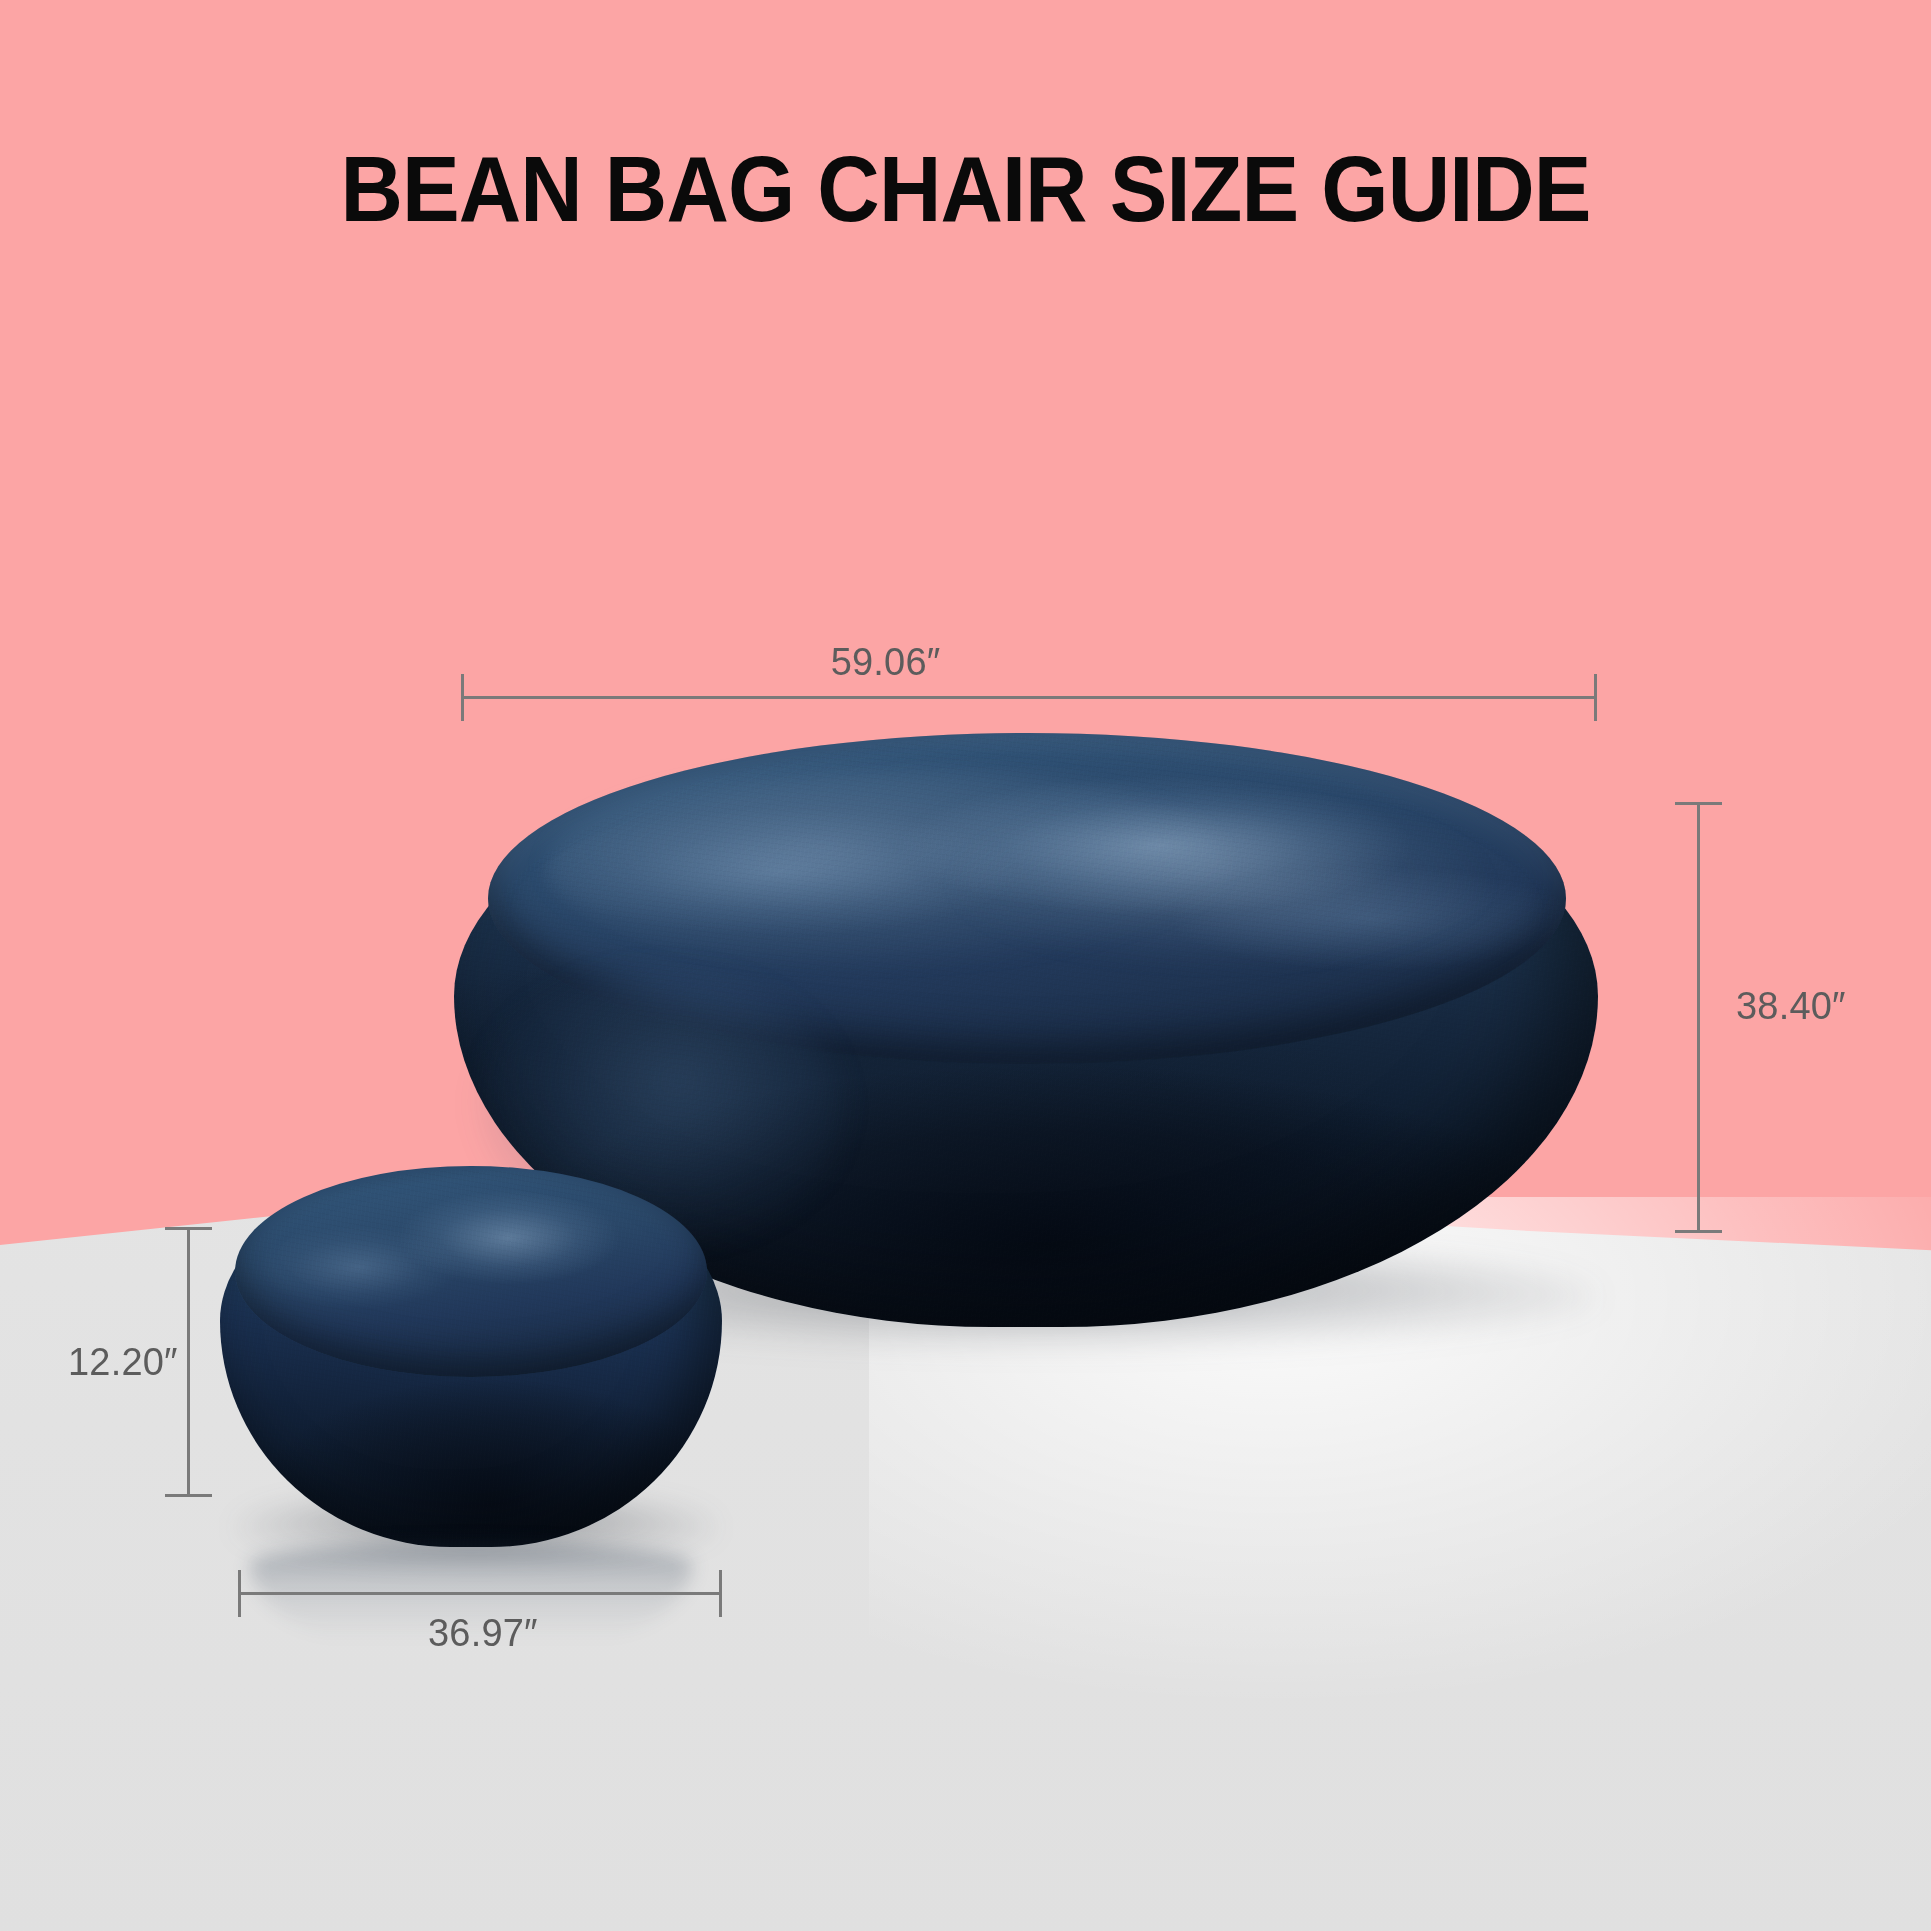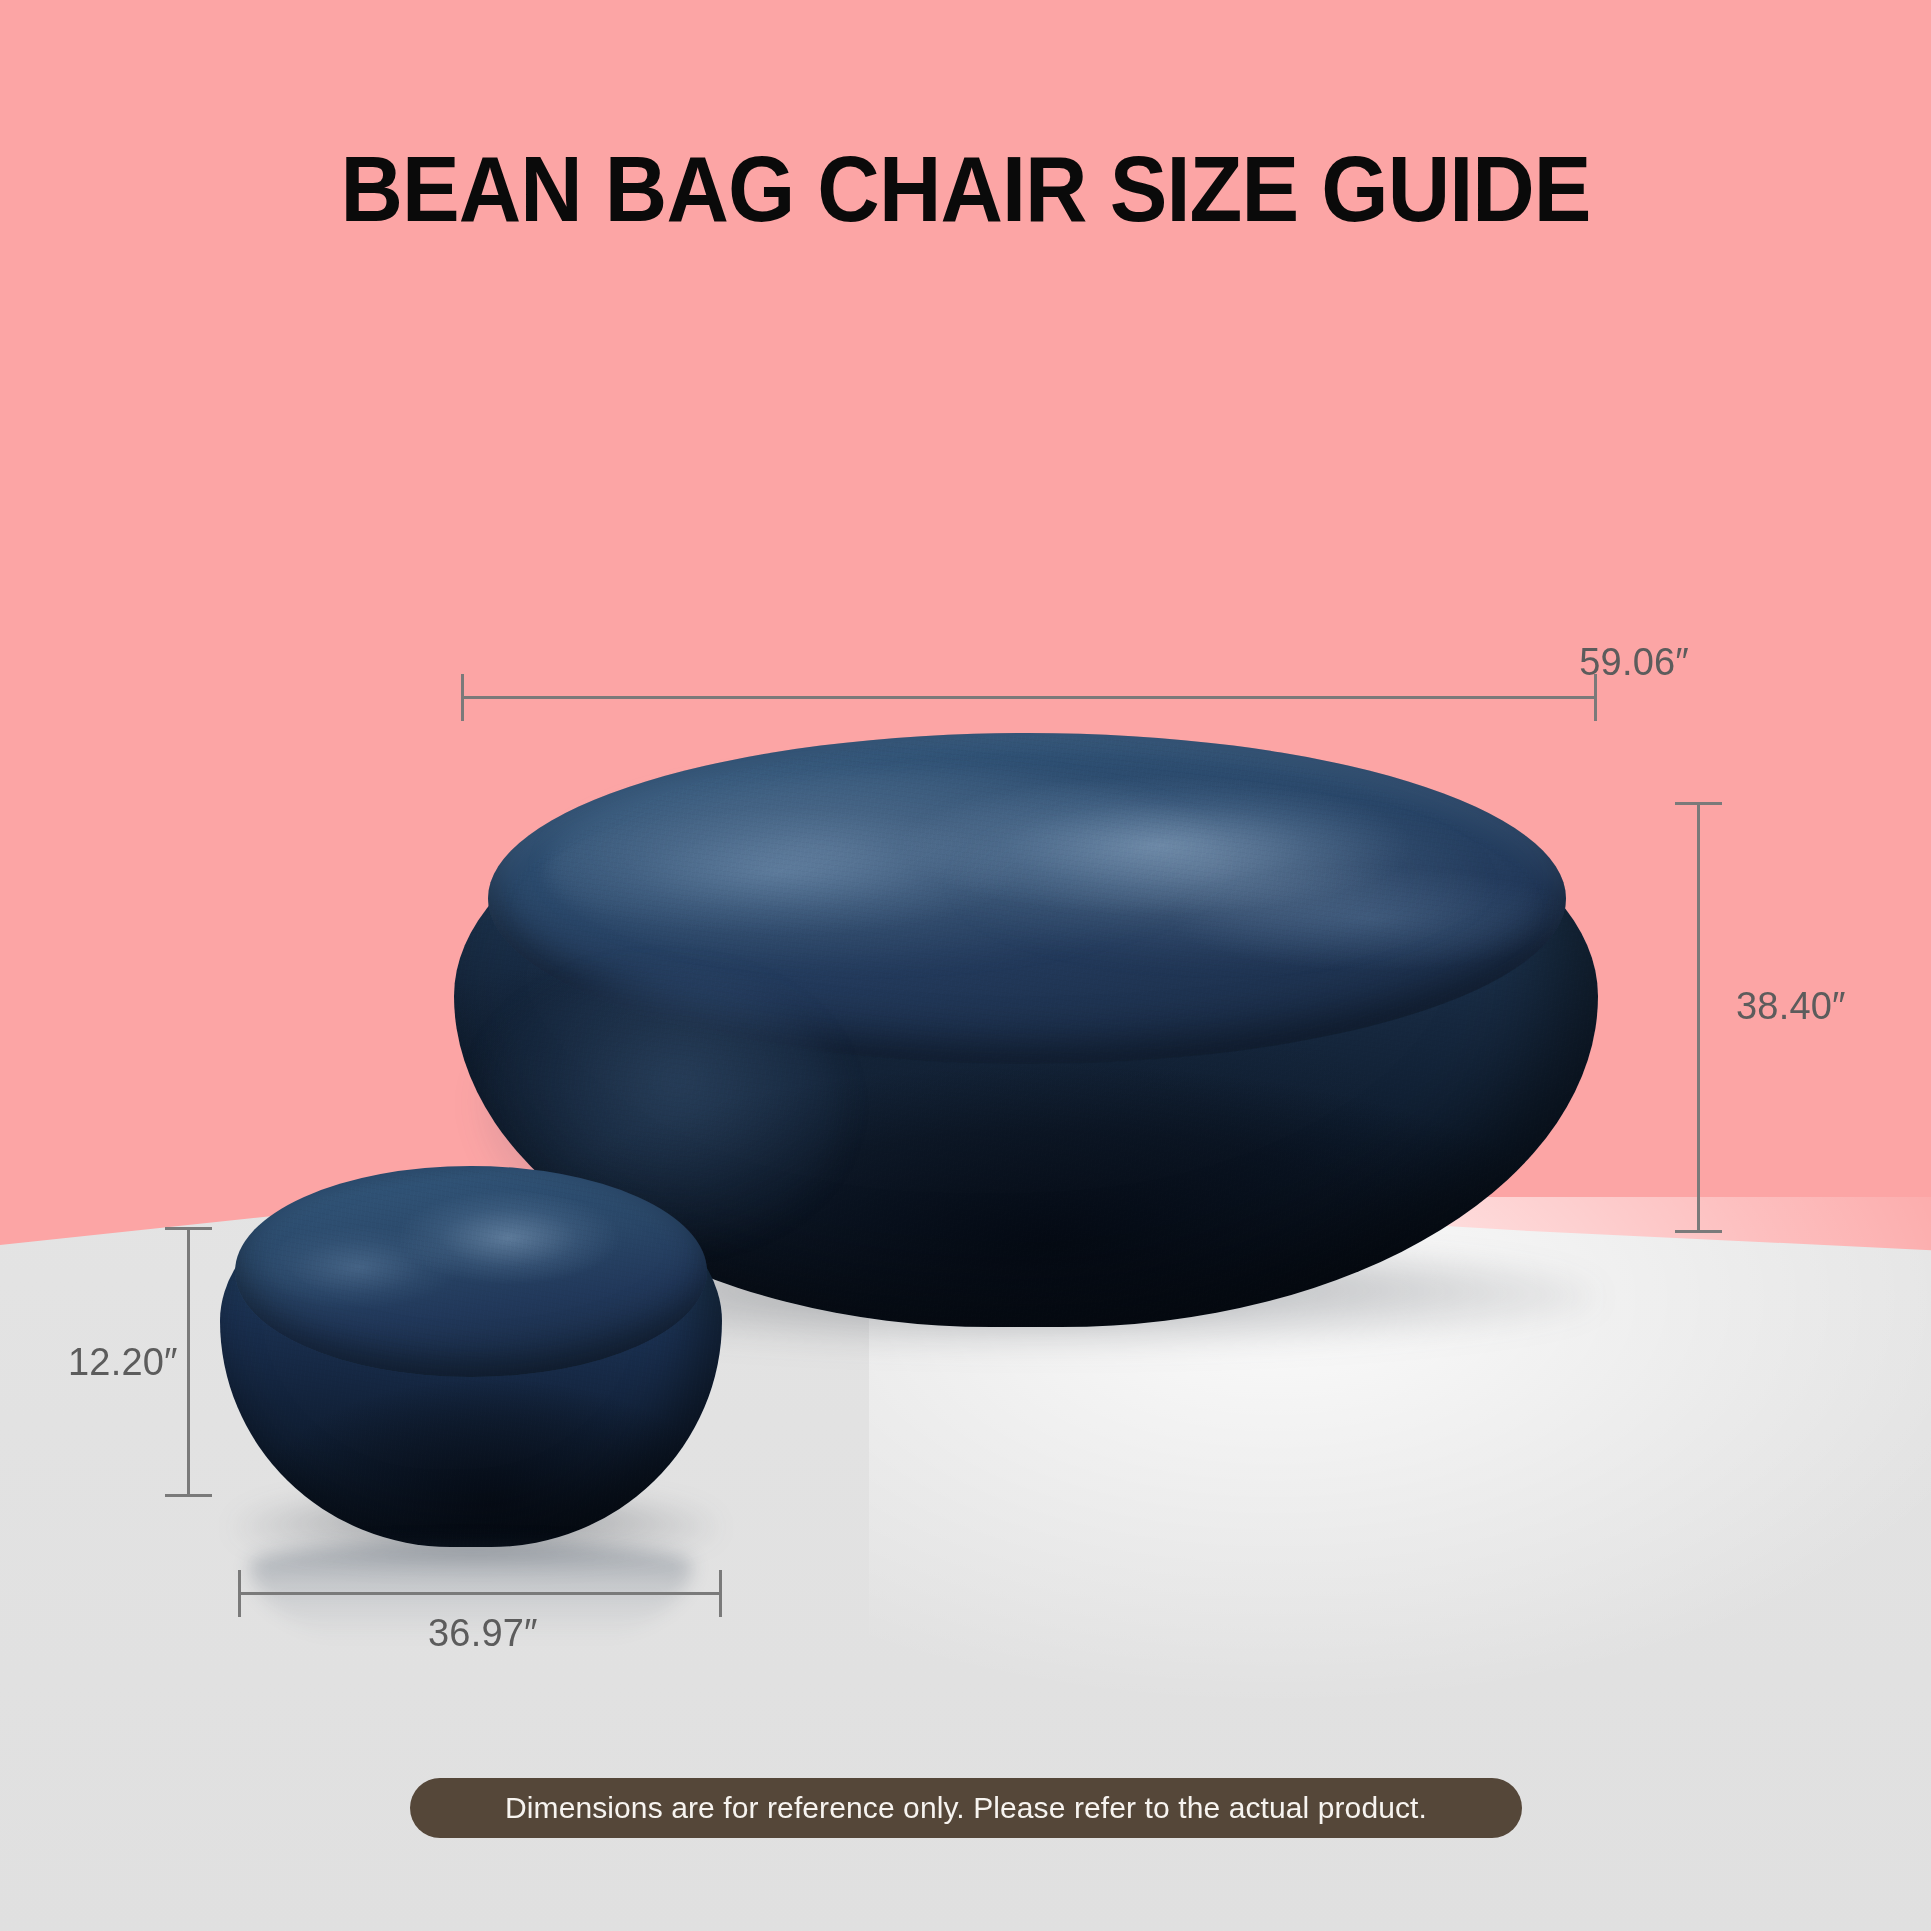--- a/index.html
+++ b/index.html
@@ -249,21 +249,21 @@
     line-height: 42px;
     color: #5c5c5c;
     letter-spacing: 0.2px;
     white-space: nowrap;
   }
 
   
   #dim-top-line   { left: 462px;  top: 696px;  width: 1135px; }
   #dim-top-tick-l { left: 461px;  top: 674px;  height: 47px; }
   #dim-top-tick-r { left: 1594px; top: 674px;  height: 47px; }
-  #dim-top-label  { left: 0; top: 641px; width: 1689px; text-align: right; }
+  #dim-top-label  { left: 0; top: 641px; width: 1689px; text-align: center; }
   #dim-top-label-inner { display: inline-block; margin-left: 82px; }
 
   
   #dim-right-line   { left: 1697px; top: 803px;  height: 429px; }
   #dim-right-tick-t { left: 1675px; top: 802px;  width: 47px; }
   #dim-right-tick-b { left: 1675px; top: 1230px; width: 47px; }
   #dim-right-label  { left: 1736px; top: 985px; }
 
   
   #dim-left-line   { left: 187px; top: 1228px; height: 268px; }
@@ -345,18 +345,15 @@
   <div class="dim-line dim-v" id="dim-left-line"></div>
   <div class="tick-h" id="dim-left-tick-t"></div>
   <div class="tick-h" id="dim-left-tick-b"></div>
   <div class="dim-label" id="dim-left-label">12.20″</div>
 
   <div class="dim-line dim-h" id="dim-bot-line"></div>
   <div class="tick-v" id="dim-bot-tick-l"></div>
   <div class="tick-v" id="dim-bot-tick-r"></div>
   <div class="dim-label" id="dim-bot-label">36.97″</div>
 
-  <div id="footer-pill">
-    <span id="footer-text">Dimensions are for reference only. Please refer to the actual product.</span>
-  </div>
 
 </div>
 
 
 </body></html>

